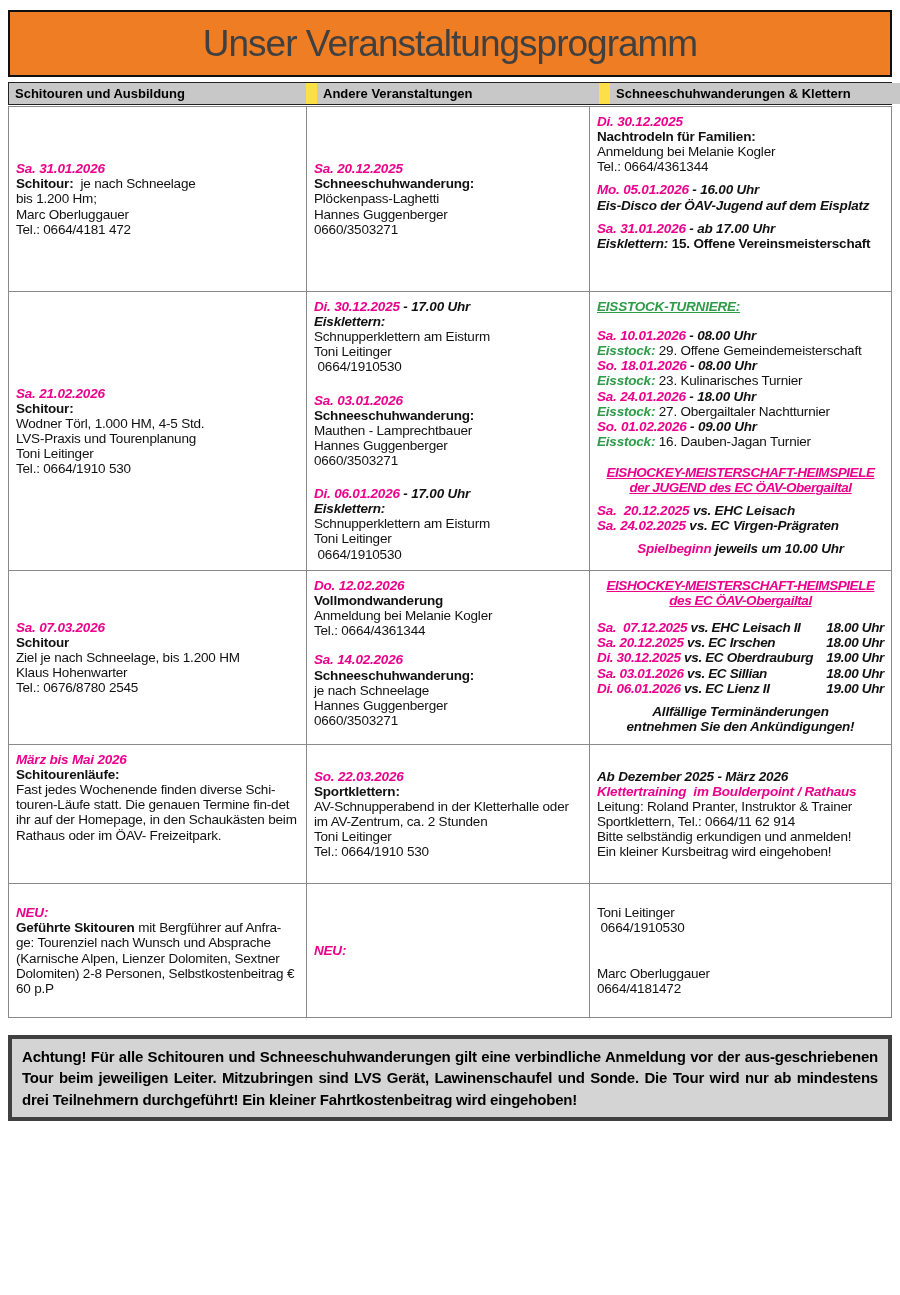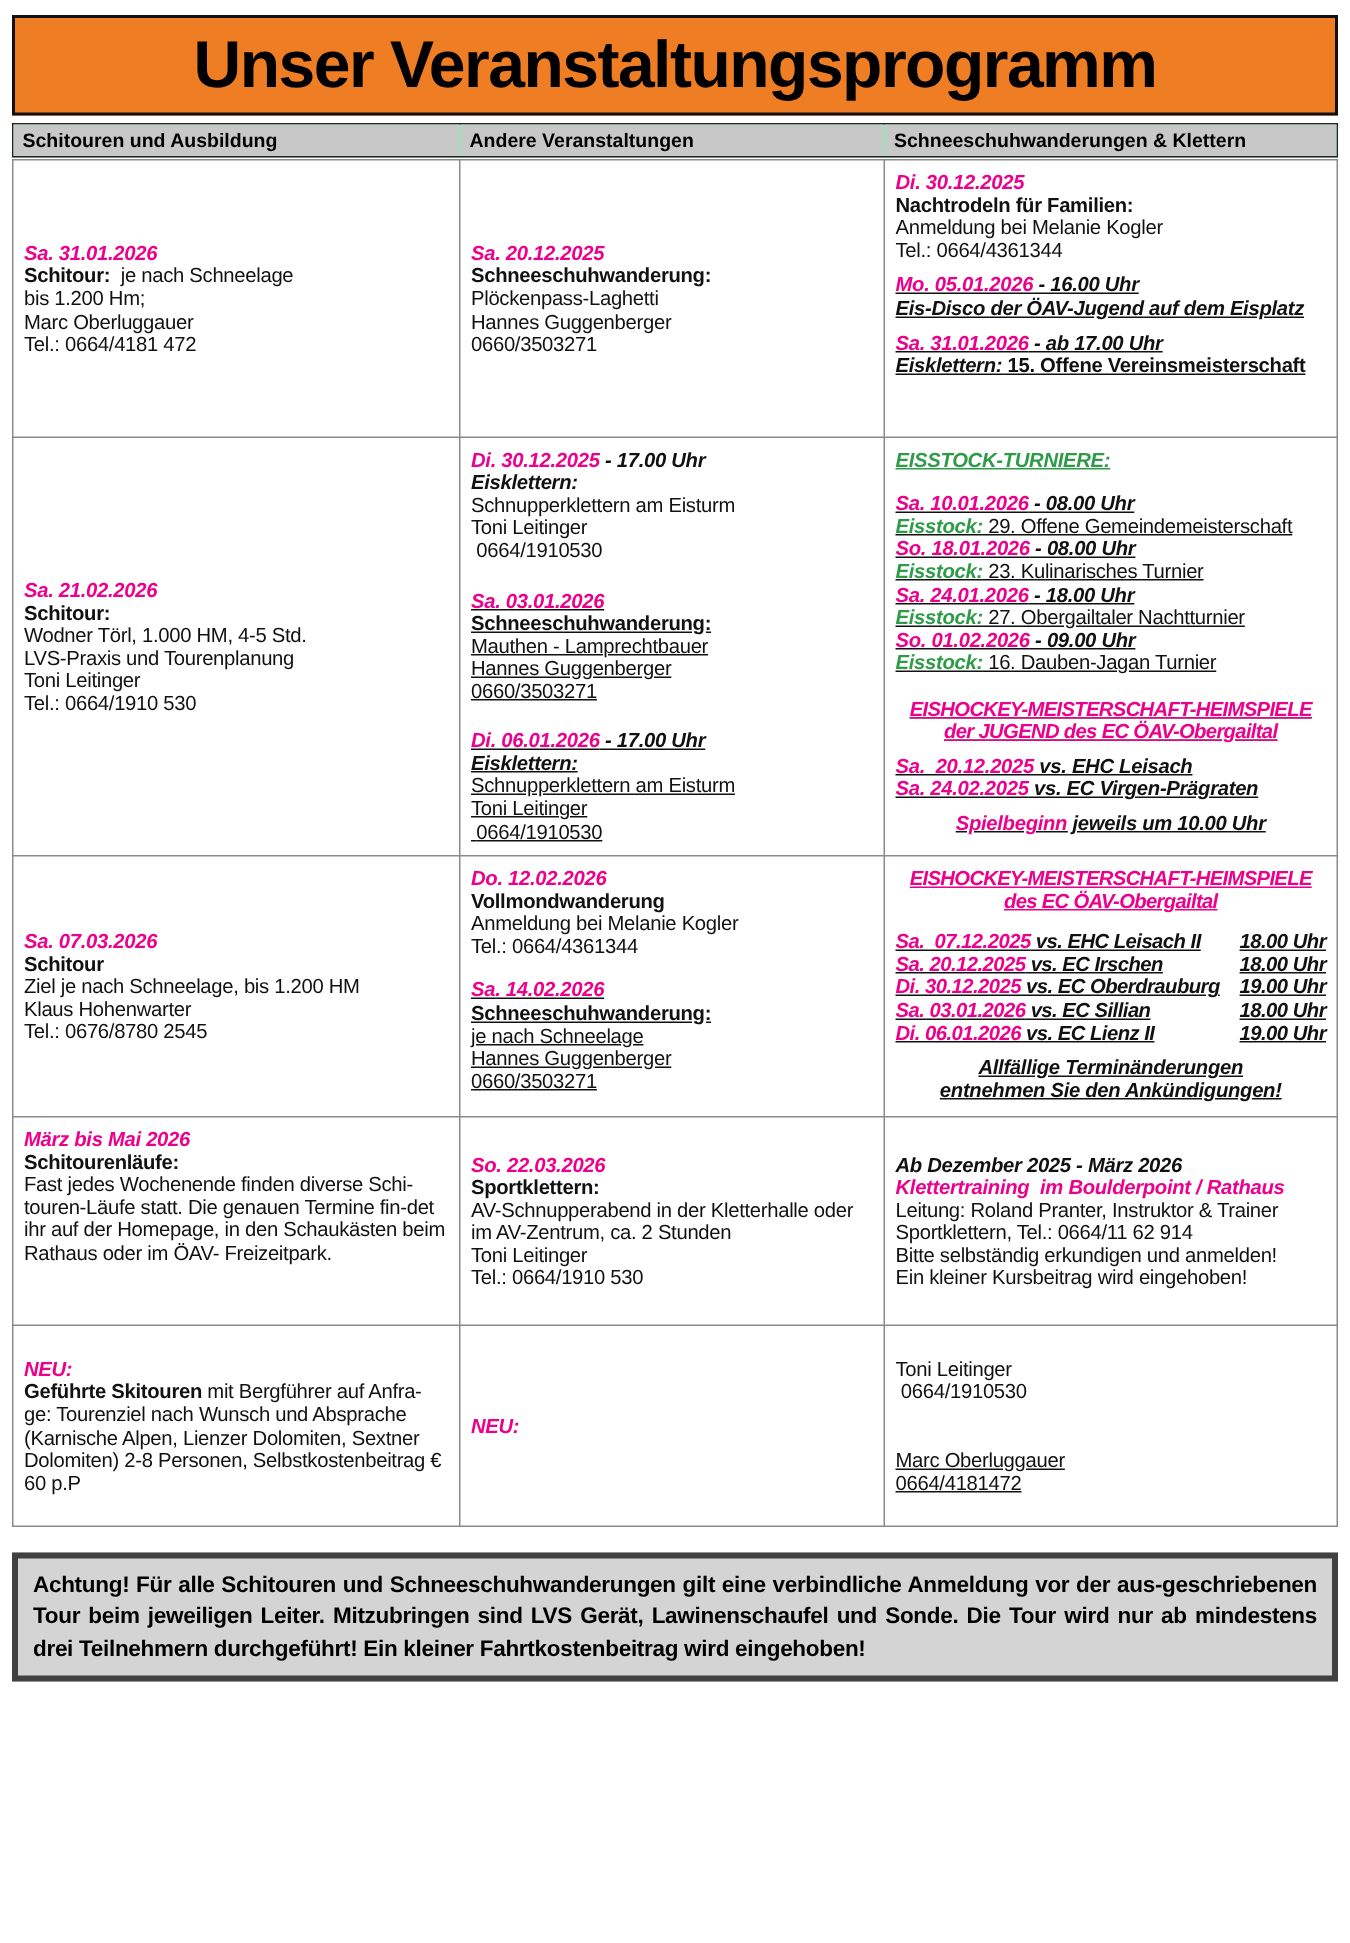--- a/index.html
+++ b/index.html
@@ -20,27 +20,27 @@
     position:relative;overflow:hidden;
   }
   
   .title-box{
     height:67px;background:var(--orange);
     border:2px solid #101010;
     display:flex;align-items:center;justify-content:center;
     margin-bottom:5px;
   }
   .title-box span{
-    color:#000000;font-size:44px;font-weight:bold;letter-spacing:-1px;
+    color:#404040;font-size:37px;font-weight:normal;letter-spacing:-1px;
     white-space:nowrap;
   }
   
   .head-row{
-    display:grid;grid-template-columns:297px 282px 301px;gap:1px;
-    background:#86efac;border:1px solid #222;margin-bottom:1px;
+    display:grid;grid-template-columns:297px 282px 301px;gap:11px;
+    background:#fde047;border:1px solid #222;margin-bottom:1px;
   }
   .head-cell{
     background:var(--hdr-gray);height:21px;line-height:21px;
     padding-left:6px;font-weight:bold;font-size:13px;color:#000;
     white-space:nowrap;overflow:hidden;
   }
   
   .body-grid{
     display:grid;
     grid-template-columns:297px 282px 301px;
@@ -48,21 +48,21 @@
     gap:1px;background:var(--line-gray);
     border:1px solid var(--line-gray);
   }
   .cell{
     background:#fff;padding:5px 7px;
     font-size:13.5px;line-height:1.12;letter-spacing:-0.2px;
     display:flex;flex-direction:column;overflow:hidden;
   }
   .vc{justify-content:center;}
   .vt{justify-content:flex-start;padding-top:7px;}
-  .block + .block{margin-top:8px;text-decoration:underline;}
+  .block + .block{margin-top:8px;}
   .al-c{text-align:center;}
   .line{white-space:pre-wrap;}
   .flexline{display:flex;white-space:pre;letter-spacing:-0.35px;}
   
   .r-plain{font-weight:normal;}
   .r-b{font-weight:bold;}
   .r-bi{font-weight:bold;font-style:italic;}
   .r-d,.r-p{color:var(--pink);font-weight:bold;font-style:italic;}
   .r-pu{color:var(--pink);font-weight:bold;font-style:italic;text-decoration:underline;letter-spacing:-0.45px;}
   .r-g{color:var(--green);font-weight:bold;font-style:italic;}

